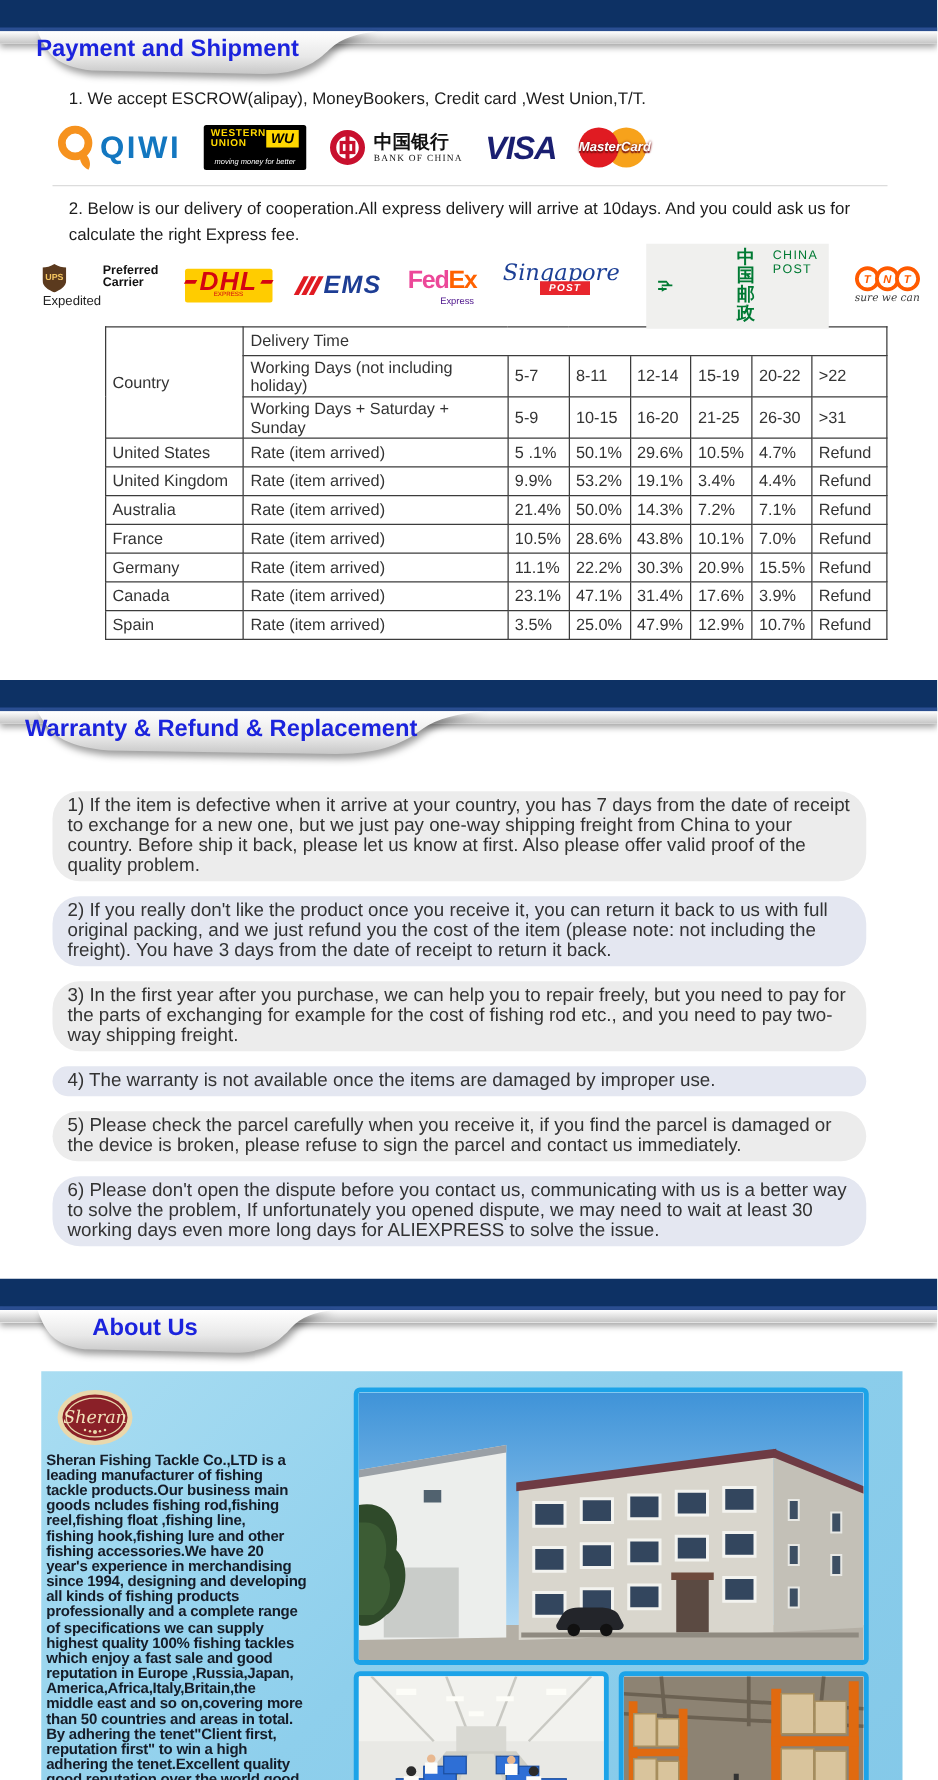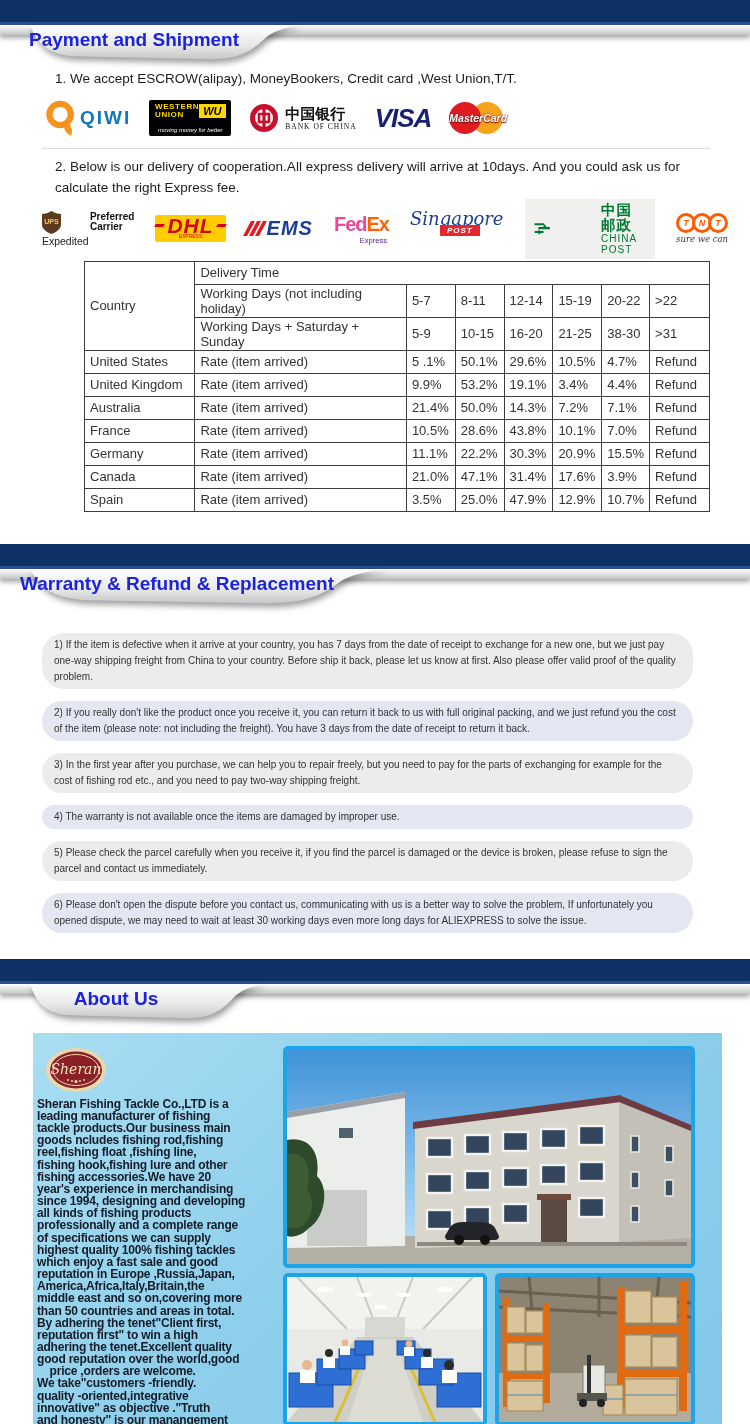--- a/index.html
+++ b/index.html
@@ -19,21 +19,21 @@
   
   .pay-content{margin:36px 40px 0 42px;}
   .accept-line{margin:0 0 12px 13px;font-size:13.5px;color:#1c1c1c;}
   .logos-row{display:flex;align-items:center;gap:18px;height:40px;margin-left:3px;}
   .pl{display:inline-flex;align-items:center;}
   .hr{border:none;border-top:1px solid #dcdcdc;margin:10px 0 8px 0;}
   .delivery-line{margin:0 0 8px 13px;font-size:13.5px;color:#1c1c1c;width:640px;line-height:1.55;}
   .carriers-row{display:flex;align-items:center;gap:21px;height:40px;margin:10px 0 12px 18px;justify-content:center;}
   .cl{display:inline-flex;flex-direction:column;align-items:flex-start;}
   
-  .qiwi b{color:#1377c0;font-size:19px;letter-spacing:2px;margin-left:3px;}
+  .qiwi b{color:#1377c0;font-size:25px;letter-spacing:2px;margin-left:3px;}
   
   .wu{background:#000;width:82px;height:36px;display:flex;flex-direction:column;justify-content:space-between;
       padding:3px 4px;box-sizing:border-box;border-radius:2px;}
   .wu-top{display:flex;align-items:center;justify-content:space-between;}
   .wu-words i{display:block;font-style:normal;font-weight:bold;font-size:8px;line-height:8px;color:#ffd800;letter-spacing:.6px;}
   .wu-badge{background:#ffd800;color:#000;font-weight:800;font-style:italic;font-size:11px;padding:1px 4px;line-height:12px;}
   .wu-tag{color:#fff;font-size:6px;font-style:italic;line-height:6px;}
   
   .boc-txt{display:inline-flex;flex-direction:column;margin-left:6px;font-family:"Liberation Serif",serif;}
   .boc-cn{font-size:15px;color:#111;line-height:16px;}
@@ -67,39 +67,39 @@
   .fedex-word b{font-size:20px;font-weight:800;letter-spacing:-1px;}
   .fed{color:#ec4899;}
   .ex{color:#ff6200;}
   .fedex-sub{font-style:normal;font-size:7.5px;color:#4d148c;align-self:flex-end;margin-right:2px;}
   
   .sg-script{font-family:"DejaVu Serif",serif;font-style:italic;color:#1c3f95;font-size:18px;line-height:17px;}
   .sg-post{background:#e8262d;color:#fff;font-size:8px;font-style:italic;font-weight:bold;padding:1px 7px;
            margin:-2px 0 12px 30px;letter-spacing:1px;}
   
   .cnp{background:#f0f0ee;flex-direction:row;align-items:center;padding:4px 9px;gap:7px;}
-  .cnp-txt{display:flex;flex-direction:column;margin-left:44px;}
+  .cnp-txt{display:flex;flex-direction:row;margin-left:44px;}
   .cnp-txt b{color:#007a33;font-size:14.5px;line-height:15px;letter-spacing:1px;}
   .cnp-txt i{font-style:normal;color:#007a33;font-size:10px;letter-spacing:1px;}
   
   .tnt{align-items:center;}
   .tnt-circles{display:inline-flex;}
   .tnt-circles i{width:14px;height:14px;border:3px solid #ff5a00;border-radius:50%;display:inline-flex;
                  align-items:center;justify-content:center;margin-left:-4px;background:#fff;}
   .tnt-circles i:first-child{margin-left:0;}
   .tnt-circles b{color:#ff5a00;font-size:9px;font-weight:800;}
   .tnt em{font-size:8.5px;font-style:italic;color:#3a3a3a;font-family:"DejaVu Serif",serif;margin-top:1px;}
   
   table.delivery{border-collapse:collapse;margin:10px 0 0 42px;font-size:13px;color:#333;}
   table.delivery td,table.delivery th{border:1px solid #3c3c3c;padding:1px 5px;font-weight:normal;height:20px;
       text-align:left;vertical-align:middle;background:#fff;}
   td.center{text-align:center;}
   
   .warranty-wrap{margin:54px 0 0 42px;width:651px;}
-  .p-box{box-sizing:border-box;width:651px;padding:4px 12px;font-size:10px;line-height:16px;color:#333;
+  .p-box{box-sizing:border-box;width:651px;padding:4px 12px;font-size:15px;line-height:16px;color:#333;
          margin-bottom:12px;border-radius:22px;}
   .p-gray{background:#ececec;}
   .p-blue{background:#e4e7f1;}
   
   .about-panel{margin:39px 0 0 33px;width:689px;height:412px;box-sizing:border-box;overflow:hidden;
                background:linear-gradient(135deg,#a9ddf2 0%,#8ecfec 45%,#83c8e8 100%);
                display:flex;padding:13px 0 0 4px;}
   .about-left{width:246px;flex:0 0 246px;}
   .sheran-logo{margin:1px 0 5px 8px;display:block;}
   .about-text{width:246px;font-size:12px;font-weight:bold;line-height:12.15px;letter-spacing:-0.2px;
@@ -285,21 +285,21 @@
         <td>15-19</td>
         <td>20-22</td>
         <td>&gt;22</td>
       </tr>
       <tr>
         <td>Working Days + Saturday + Sunday</td>
         <td>5-9</td>
         <td>10-15</td>
         <td>16-20</td>
         <td>21-25</td>
-        <td>38-30</td>
+        <td>26-30</td>
         <td>&gt;31</td>
       </tr>
       <tr>
         <td>United States</td>
         <td>Rate (item arrived)</td>
         <td>5 .1%</td>
         <td>50.1%</td>
         <td>29.6%</td>
         <td>10.5%</td>
         <td>4.7%</td>
@@ -341,21 +341,21 @@
         <td>11.1%</td>
         <td>22.2%</td>
         <td>30.3%</td>
         <td>20.9%</td>
         <td>15.5%</td>
         <td>Refund</td>
       </tr>
       <tr>
         <td>Canada</td>
         <td>Rate (item arrived)</td>
-        <td>21.0%</td>
+        <td>23.1%</td>
         <td>47.1%</td>
         <td>31.4%</td>
         <td>17.6%</td>
         <td>3.9%</td>
         <td>Refund</td>
       </tr>
       <tr>
         <td>Spain</td>
         <td>Rate (item arrived)</td>
         <td>3.5%</td>

